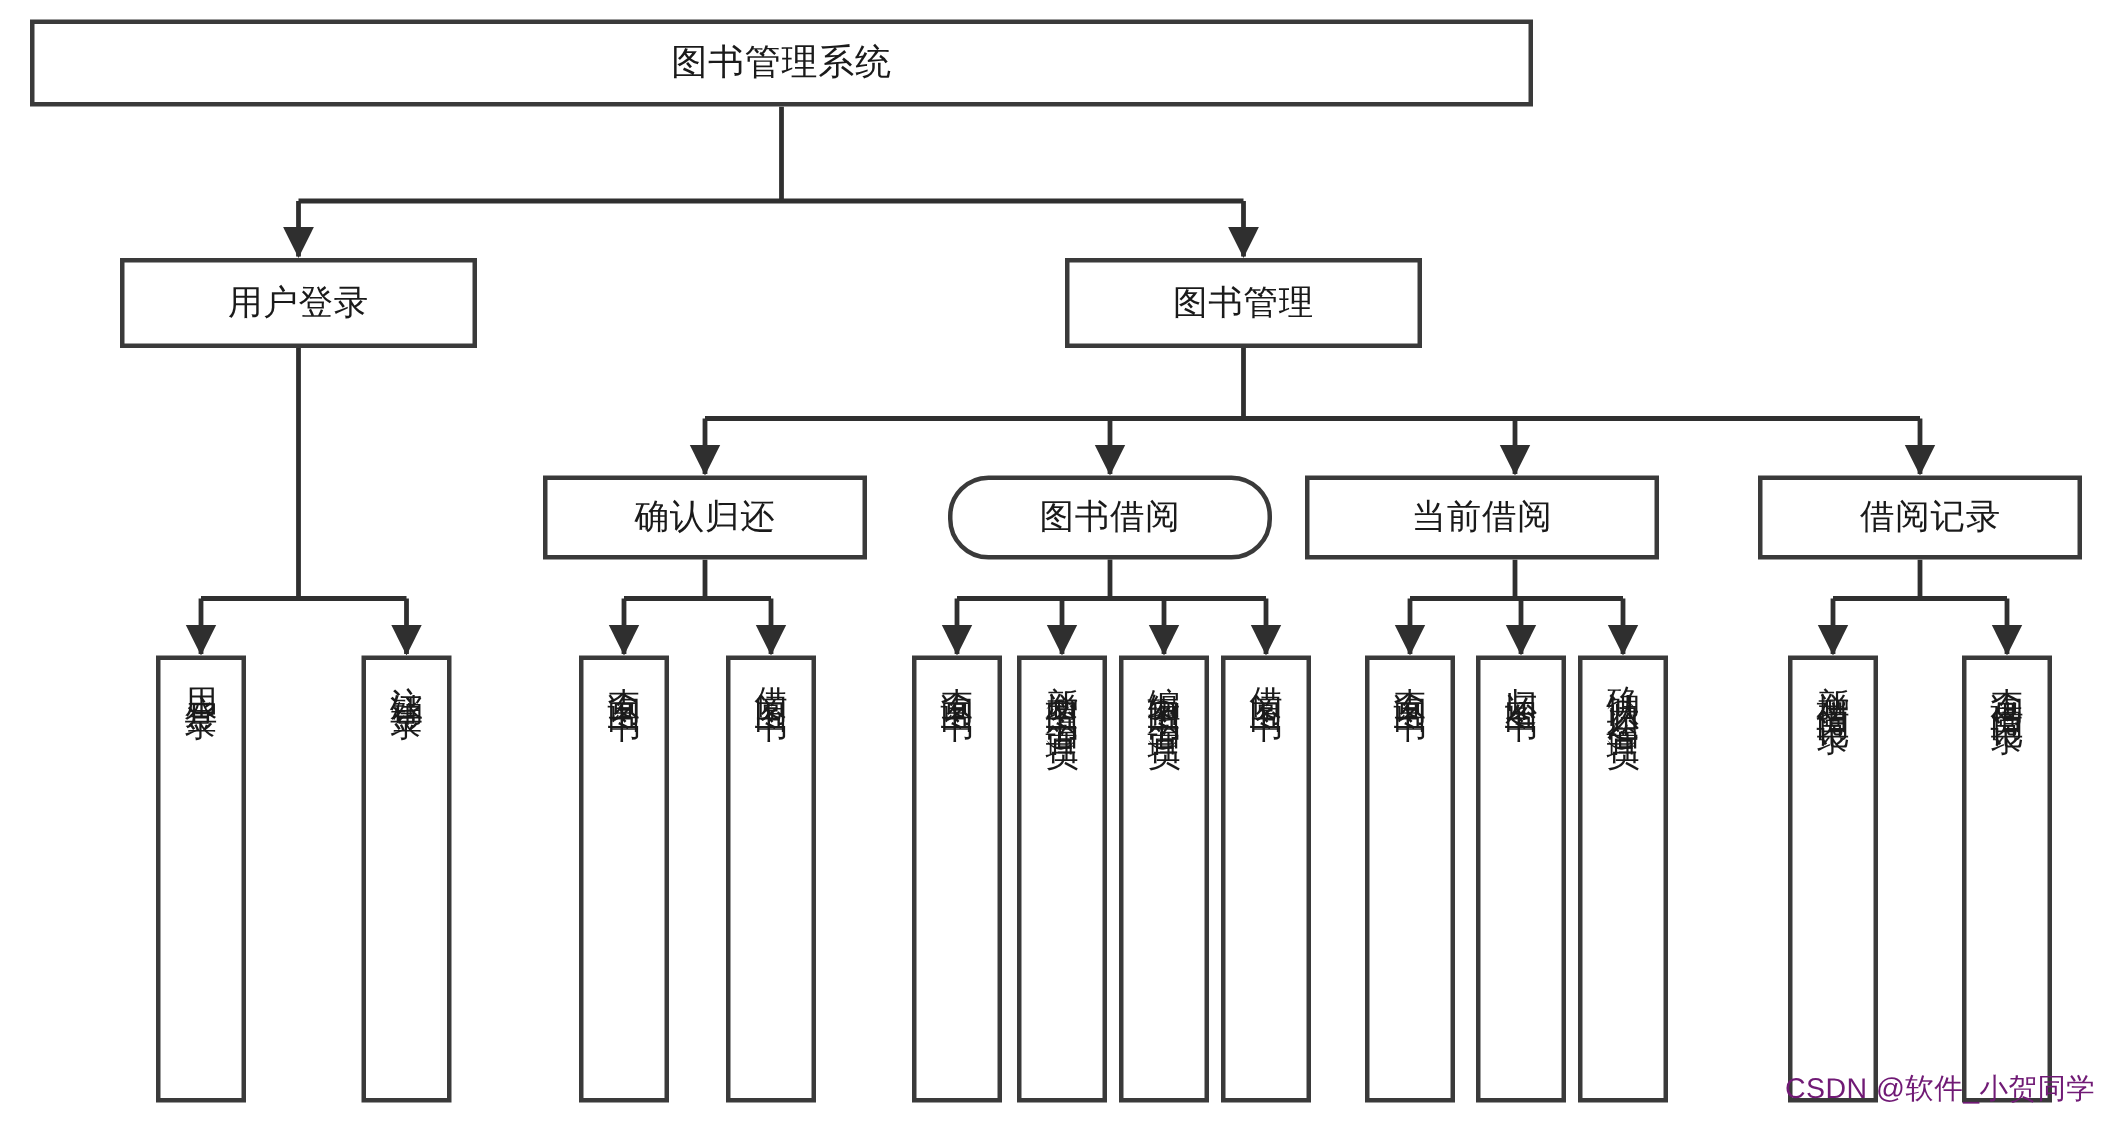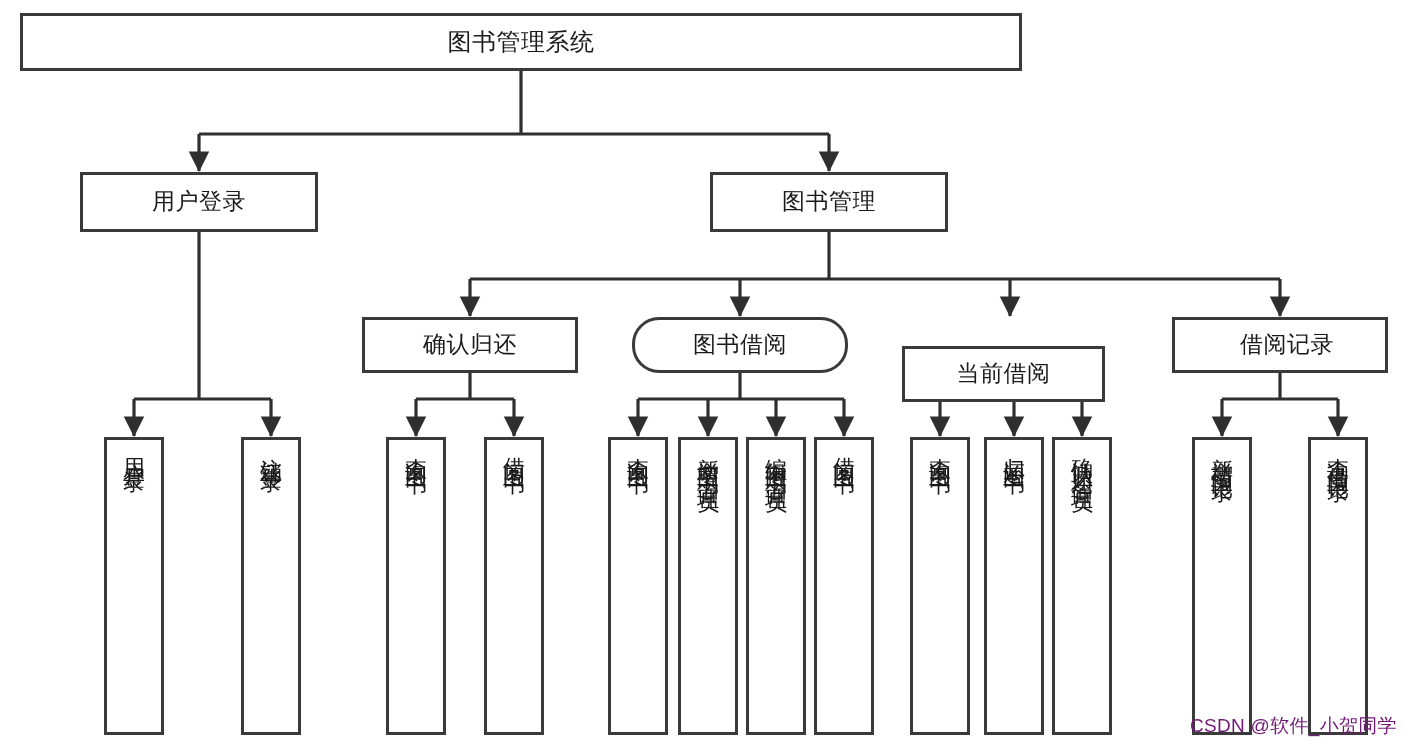--- a/index.html
+++ b/index.html
@@ -121,21 +121,21 @@
       </div>
       <div class="node level2 horiz" style="left: 710px; top: 172px; width: 238px; height: 60px;">
         <span>图书管理</span>
       </div>
       <div class="node level3 horiz" style="left: 362px; top: 317px; width: 216px; height: 56px;">
         <span>确认归还</span>
       </div>
       <div class="node level3 horiz" style="left: 632px; top: 317px; width: 216px; height: 56px; border-radius: 27px;">
         <span>图书借阅</span>
       </div>
-      <div class="node level3 horiz" style="left: 902px; top: 317px; width: 203px; height: 56px; margin-top: 29px;">
+      <div class="node level3 horiz" style="left: 870px; top: 317px; width: 236px; height: 56px;">
         <span>当前借阅</span>
       </div>
       <div class="node level3 horiz" style="left: 1172px; top: 317px; width: 216px; height: 56px; padding-left: 14px;">
         <span>借阅记录</span>
       </div>
       <div class="node leaf vert" style="left: 104px; top: 437px; width: 60px; height: 298px;">
         <span class="vtext">用户登录</span>
       </div>
       <div class="node leaf vert" style="left: 241px; top: 437px; width: 60px; height: 298px;">
         <span class="vtext">注销登录</span>

